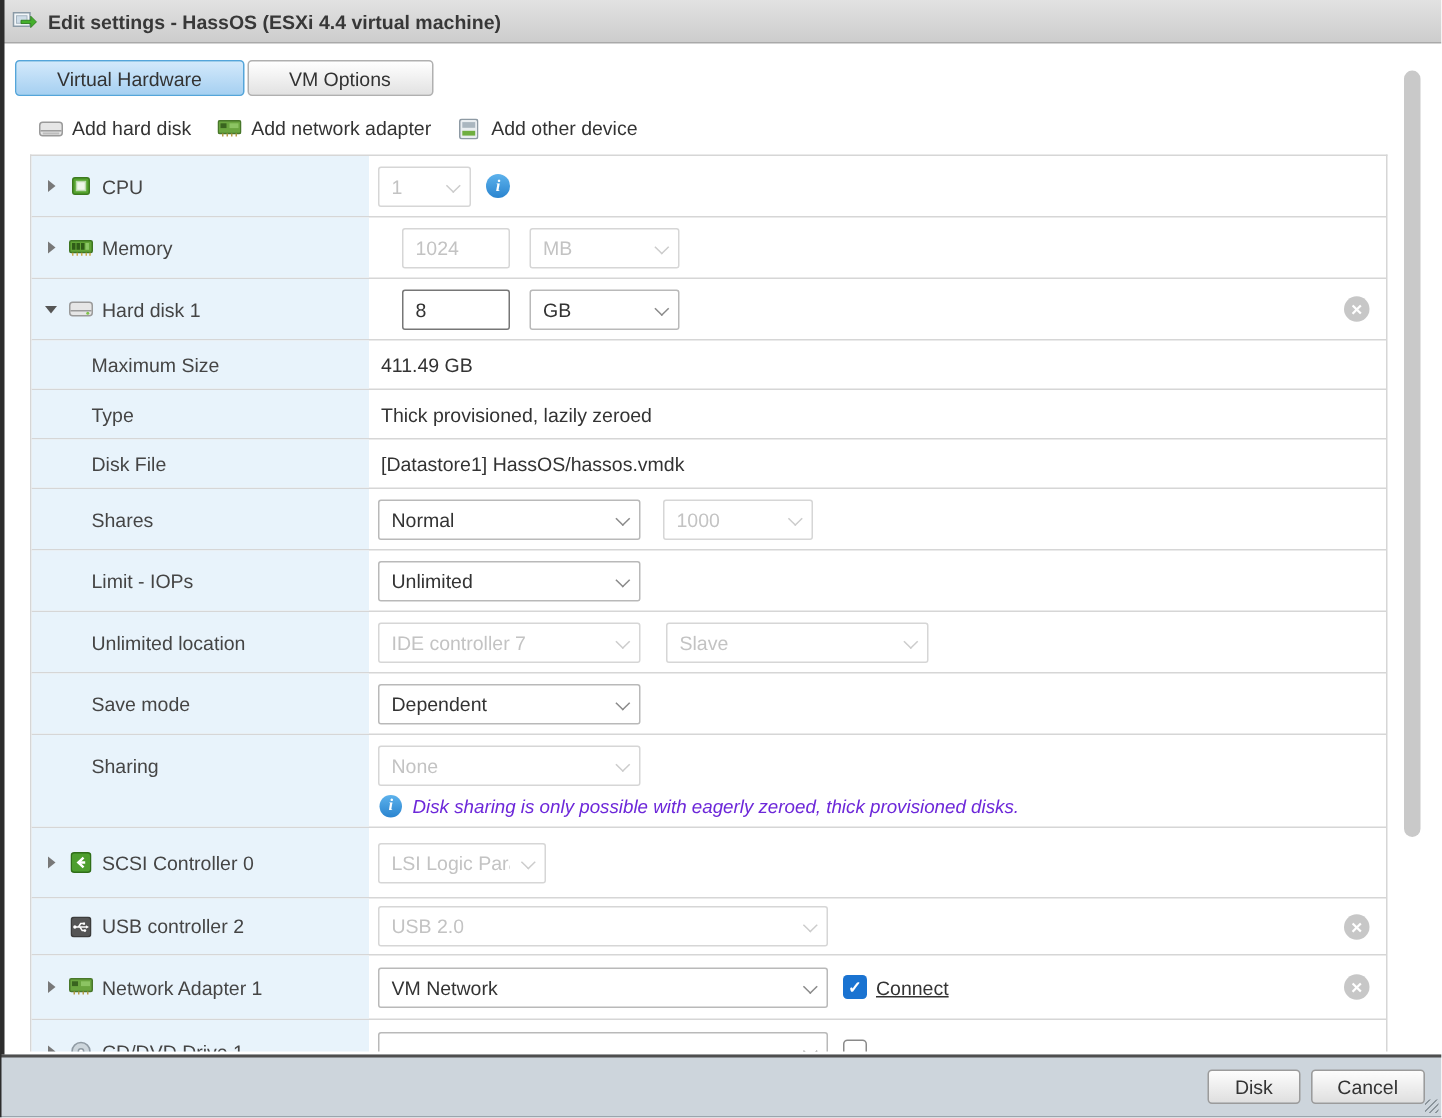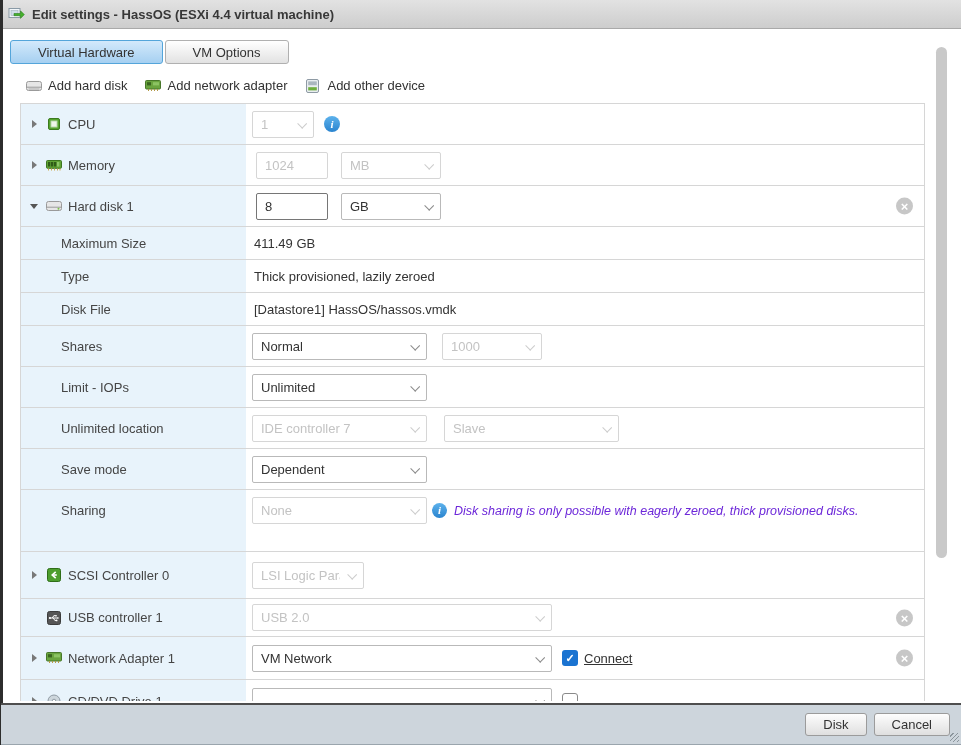--- a/index.html
+++ b/index.html
@@ -31,41 +31,41 @@
   .vmtable { position:absolute; left:20px; top:103px; width:905px; height:598px;
     border-top:1px solid #d6d6d6; border-left:1px solid #d6d6d6; border-right:1px solid #d6d6d6;
     overflow:hidden; background:#fff; }
   .row { display:flex; border-bottom:1px solid #d6d6d6; }
   .h41{height:41px} .h33{height:33px} .h47{height:47px} .h38{height:38px} .h43{height:43px} .h62{height:62px}
   .lc { width:225px; flex:none; background:#e8f3fb; display:flex; align-items:center;
         padding-left:8px; font-size:13px; color:#454545; }
   .lc.top { align-items:flex-start; padding-top:13px; }
   .lc.sub { padding-left:40px; }
   .rc { flex:1; display:flex; align-items:center; padding-left:2px; position:relative; }
-  .rc.col { flex-direction:row; align-items:flex-start; justify-content:flex-start; padding-top:7px; }
+  .rc.col { flex-direction:column; align-items:flex-start; justify-content:flex-start; padding-top:7px; }
   .valtext { font-size:13px; color:#333; padding-left:6px; }
 
   .arrow { width:10px; margin-right:6px; display:flex; justify-content:center; flex:none; }
   .tri-r { width:0; height:0; border-left:5px solid #787878; border-top:4px solid transparent; border-bottom:4px solid transparent; }
   .tri-d { width:0; height:0; border-top:5px solid #555; border-left:4px solid transparent; border-right:4px solid transparent; }
   .icon { width:17px; margin-right:6px; display:flex; align-items:center; justify-content:center; flex:none; }
 
   
   .combo { display:inline-flex; align-items:center; justify-content:space-between;
     height:27px; border:1px solid #b9b9b9; border-radius:2px; background:#fff;
     padding:0 8px; font-size:13px; color:#333; margin-left:4px; cursor:pointer;
     white-space:nowrap; overflow:hidden; }
   .combo .cv { overflow:hidden; text-overflow:clip; }
   .chev { width:7px; height:7px; border-right:1.6px solid #8a8a8a; border-bottom:1.6px solid #8a8a8a;
     transform:rotate(45deg) translateY(-1px); flex:none; margin-left:8px; }
   .combo.disabled { border-color:#d6d6d6; color:#c3c3c3; cursor:default; }
   .combo.disabled .chev { border-color:#cccccc; }
   .w62{width:62px} .w100{width:100px} .w175{width:175px} .w300{width:300px} .w112{width:112px}
   .txt { height:27px; border:1px solid #b9b9b9; border-radius:2px; background:#fff;
-    padding:0 8px; font-size:13px; color:#333; margin-left:8px; font-family:"Liberation Sans",sans-serif; }
+    padding:0 8px; font-size:13px; color:#333; margin-left:20px; font-family:"Liberation Sans",sans-serif; }
   .txt.active-b { border-color:#767676; }
   .txt.disabled { border-color:#d6d6d6; color:#c3c3c3; }
   .w72{width:72px}
   .gap13{margin-left:13px} .gap15{margin-left:15px} .gap17{margin-left:17px}
 
   .info-ic { width:16px; height:16px; border-radius:50%; background:linear-gradient(#5db2ec,#2a84cf);
     color:#fff; display:inline-flex; align-items:center; justify-content:center;
     font:italic bold 11px/1 "Liberation Serif", serif; margin-left:10px; flex:none; }
   .info-ic::before { content:"i"; }
   .info-ic.sm { width:15px; height:15px; margin-left:0; }
@@ -362,21 +362,21 @@
           <svg width="14" height="14" viewBox="0 0 14 14">
             <rect x="0.5" y="0.5" width="13" height="13" rx="2" fill="#555" stroke="#3c3c3c"></rect>
             <circle cx="2.9" cy="7" r="1.1" fill="#fff"></circle>
             <path d="M2.9 7 H10.6" stroke="#fff" stroke-width="1"></path>
             <path d="M10.3 5.9 L12.3 7 L10.3 8.1 Z" fill="#fff"></path>
             <path d="M5.3 7 L6.8 4.7 H8.3 M6.3 7 L7.8 9.4 H9.2" stroke="#fff" stroke-width="1" fill="none"></path>
             <rect x="8.2" y="4" width="1.5" height="1.5" fill="#fff"></rect>
             <circle cx="9.6" cy="9.4" r="0.9" fill="#fff"></circle>
           </svg>
         </span>
-        <span>USB controller 1</span>
+        <span>USB controller 2</span>
       </div>
       <div class="rc">
         <div class="combo disabled w300">
           <span class="cv">USB 2.0</span>
             <span class="chev"></span>
         </div>
         <span class="remove-ic"></span>
       </div>
     </div>
 

